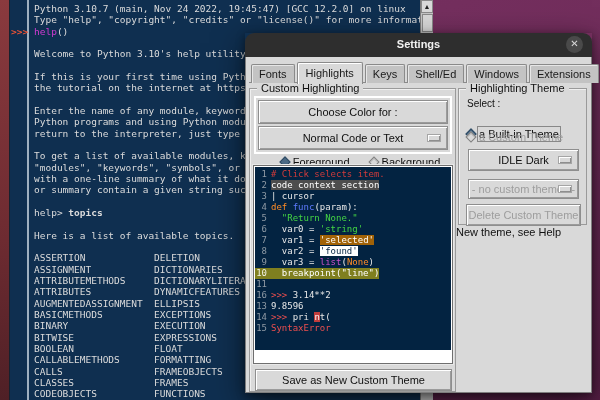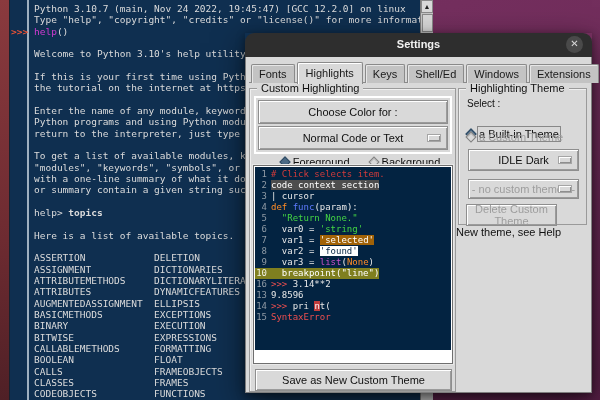--- a/index.html
+++ b/index.html
@@ -110,21 +110,21 @@
   #sample .cline.break .num { color:#f0f0e0; }
 
   #save-theme-btn { position:absolute; left:5px; top:280px; width:197px; height:22px; }
 
   
   #select-label { position:absolute; left:8px; top:9px; font-size:10px; color:#101010; }
   #radio-builtin { position:absolute; left:8px; top:39px; }
   #radio-custom  { position:absolute; left:8px; top:42px; }
   #builtin-dropdown { position:absolute; left:9px; top:60px; width:111px; height:22px; }
   #custom-dropdown  { position:absolute; left:9px; top:90px; width:111px; height:20px; }
-  #delete-theme-btn { position:absolute; left:7px; top:115px; width:91px; height:22px; }
+  #delete-theme-btn { position:absolute; left:7px; top:115px; width:115px; height:22px; }
   #help-note { position:absolute; left:210px; top:169px; font-size:11px; color:#101010; }
 </style>
 </head>
 <body>
 
 <div id="stage">
   <div id="left-stripe"></div>
 
   <div id="terminal">
     <div id="term-gutter">
@@ -154,22 +154,22 @@
         <div class="cline"><span class="ct"><span>Here is a list of available topics.  Enter any topic name to get more</span></span></div>
         <div class="cline"><span class="ct"></span></div>
         <div class="cline"><span class="ct"><span>ASSERTION            DELETION</span></span></div>
         <div class="cline"><span class="ct"><span>ASSIGNMENT           DICTIONARIES</span></span></div>
         <div class="cline"><span class="ct"><span>ATTRIBUTEMETHODS     DICTIONARYLITERALS</span></span></div>
         <div class="cline"><span class="ct"><span>ATTRIBUTES           DYNAMICFEATURES</span></span></div>
         <div class="cline"><span class="ct"><span>AUGMENTEDASSIGNMENT  ELLIPSIS</span></span></div>
         <div class="cline"><span class="ct"><span>BASICMETHODS         EXCEPTIONS</span></span></div>
         <div class="cline"><span class="ct"><span>BINARY               EXECUTION</span></span></div>
         <div class="cline"><span class="ct"><span>BITWISE              EXPRESSIONS</span></span></div>
+        <div class="cline"><span class="ct"><span>BOOLEAN              FLOAT</span></span></div>
         <div class="cline"><span class="ct"><span>CALLABLEMETHODS      FORMATTING</span></span></div>
-        <div class="cline"><span class="ct"><span>BOOLEAN              FLOAT</span></span></div>
         <div class="cline"><span class="ct"><span>CALLS                FRAMEOBJECTS</span></span></div>
         <div class="cline"><span class="ct"><span>CLASSES              FRAMES</span></span></div>
         <div class="cline"><span class="ct"><span>CODEOBJECTS          FUNCTIONS</span></span></div>
         <div class="cline"><span class="ct"><span>COMPARISON           IDENTIFIERS</span></span></div>
       </div>
     <div id="term-scrollbar">
       <div id="term-scroll-up">▲</div>
       <div id="term-scroll-thumb"></div>
     </div>
   </div>
@@ -217,20 +217,21 @@
               <div class="cline"><span class="num">1</span><span class="ct"><span class="comment"># Click selects item.</span></span></div>
               <div class="cline"><span class="num">2</span><span class="ct"><span class="context">code context section</span></span></div>
               <div class="cline"><span class="num">3</span><span class="ct"><span>| cursor</span></span></div>
               <div class="cline"><span class="num">4</span><span class="ct"><span class="keyword">def </span><span class="definition">func</span><span>(param):</span></span></div>
               <div class="cline"><span class="num">5</span><span class="ct"><span>  </span><span class="string">"Return None."</span></span></div>
               <div class="cline"><span class="num">6</span><span class="ct"><span>  var0 = </span><span class="string">'string'</span></span></div>
               <div class="cline"><span class="num">7</span><span class="ct"><span>  var1 = </span><span class="selected">'selected'</span></span></div>
               <div class="cline"><span class="num">8</span><span class="ct"><span>  var2 = </span><span class="hit">'found'</span></span></div>
               <div class="cline"><span class="num">9</span><span class="ct"><span>  var3 = </span><span class="builtin">list</span><span>(</span><span class="keyword">None</span><span>)</span></span></div>
               <div class="cline break"><span class="num">10</span><span class="ct"><span>  breakpoint("line")</span></span></div>
+              <div class="cline"><span class="num">11</span><span class="ct"></span></div>
               <div class="cline"><span class="num">16</span><span class="ct"><span class="console">&gt;&gt;&gt; </span><span>3.14**2</span></span></div>
               <div class="cline"><span class="num">13</span><span class="ct"><span>9.8596</span></span></div>
               <div class="cline"><span class="num">14</span><span class="ct"><span class="console">&gt;&gt;&gt; </span><span>pri </span><span class="error">n</span><span>t(</span></span></div>
               <div class="cline"><span class="num">15</span><span class="ct"><span class="stderr">SyntaxError</span></span></div>
             </div>
         </div>
 
         <div class="btn" id="save-theme-btn">Save as New Custom Theme</div>
       </div>
 

